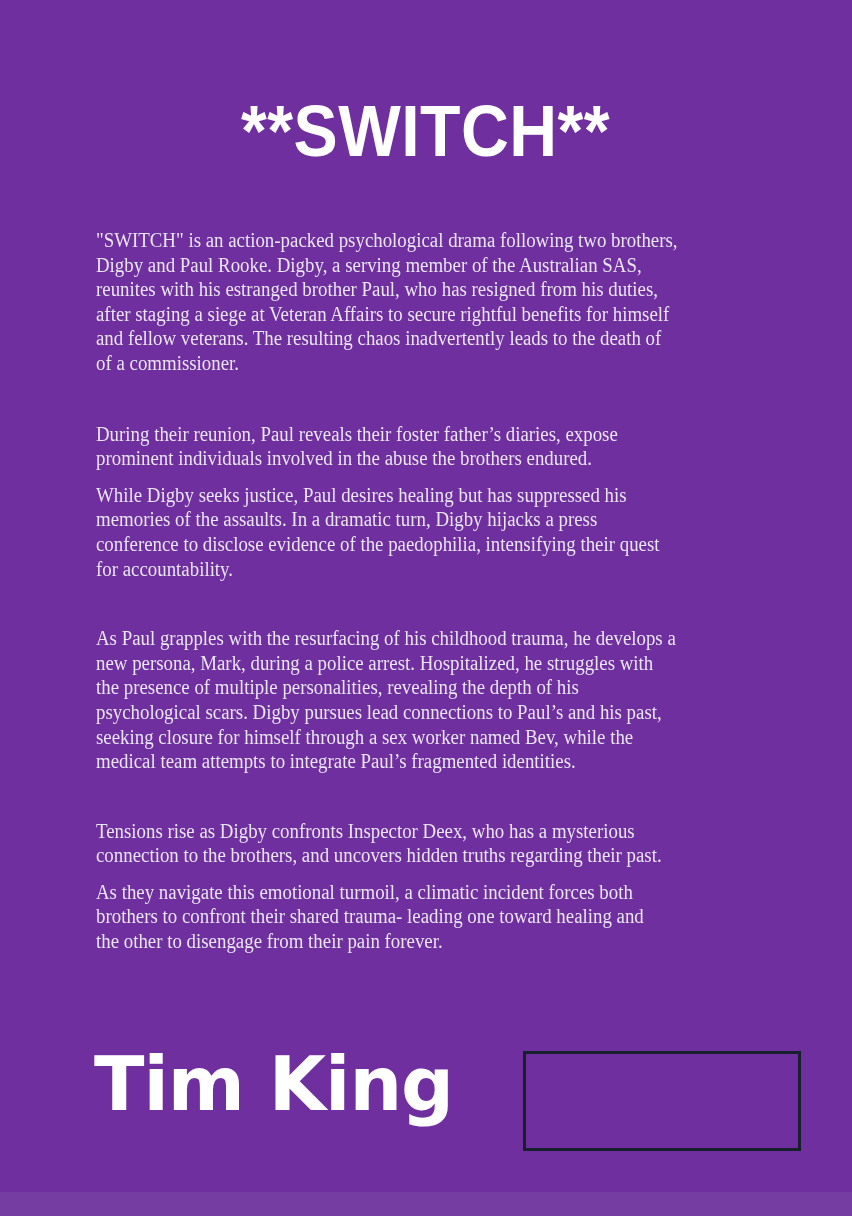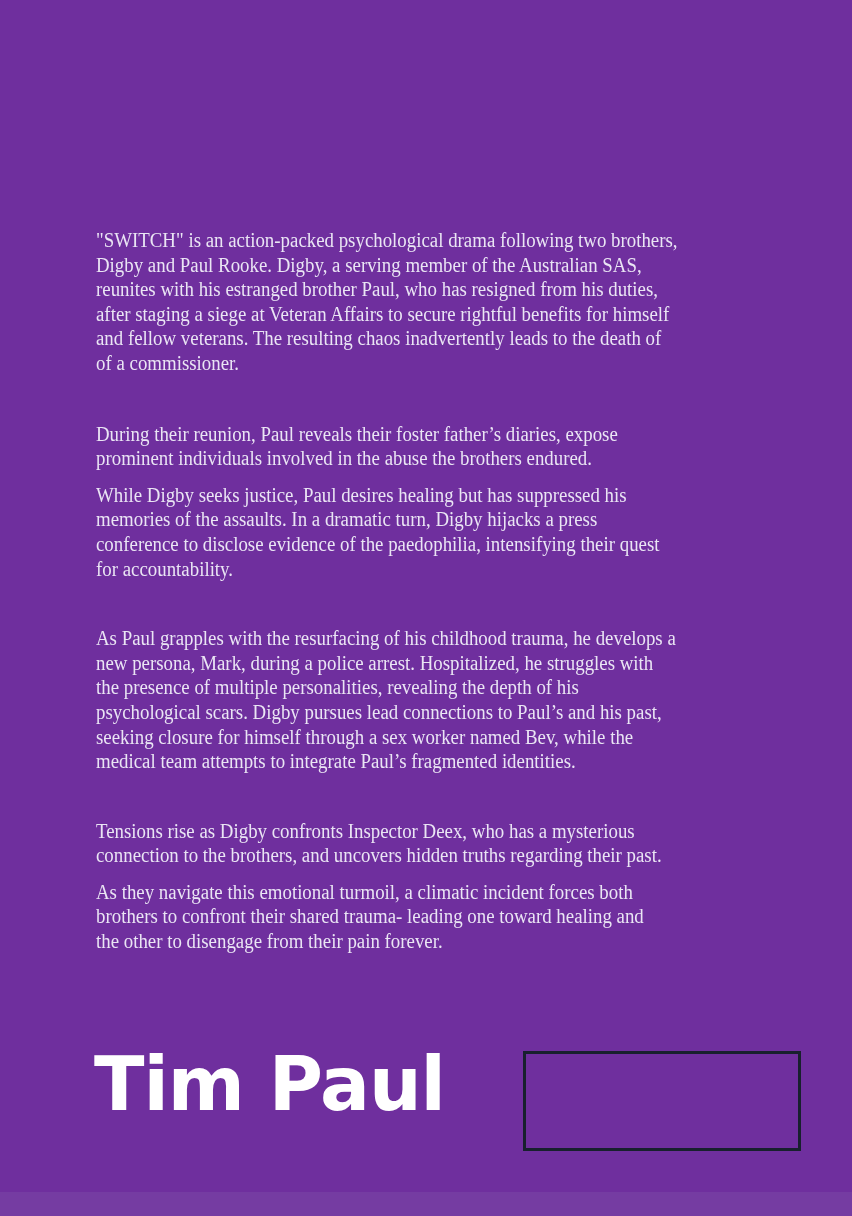--- a/index.html
+++ b/index.html
@@ -75,20 +75,21 @@
     position:absolute;
     left:0;right:0;bottom:0;
     height:24px;
     background:var(--band);
   }
 </style>
 </head>
 <body>
 
 <div class="page">
+  <h1 class="title"><span class="squeeze">**SWITCH**</span></h1>
 
   <div class="synopsis">
       <p class="m-none">"SWITCH" is an action-packed psychological drama following two brothers,
 Digby and Paul Rooke. Digby, a serving member of the Australian SAS,
 reunites with his estranged brother Paul, who has resigned from his duties,
 after staging a siege at Veteran Affairs to secure rightful benefits for himself
 and fellow veterans. The resulting chaos inadvertently leads to the death of
 of a commissioner.</p>
       <p class="m-xlarge">During their reunion, Paul reveals their foster father’s diaries, expose
 prominent individuals involved in the abuse the brothers endured.</p>
@@ -102,18 +103,18 @@
 psychological scars. Digby pursues lead connections to Paul’s and his past,
 seeking closure for himself through a sex worker named Bev, while the
 medical team attempts to integrate Paul’s fragmented identities.</p>
       <p class="m-large">Tensions rise as Digby confronts Inspector Deex, who has a mysterious
 connection to the brothers, and uncovers hidden truths regarding their past.</p>
       <p class="m-small">As they navigate this emotional turmoil, a climatic incident forces both
 brothers to confront their shared trauma- leading one toward healing and
 the other to disengage from their pain forever.</p>
     </div>
 
-  <div class="author">Tim Paul</div>
+  <div class="author">Tim King</div>
 
   <div class="sig-box"></div>
 
   <div class="footer-band"></div>
 </div>
 
 </body></html>

